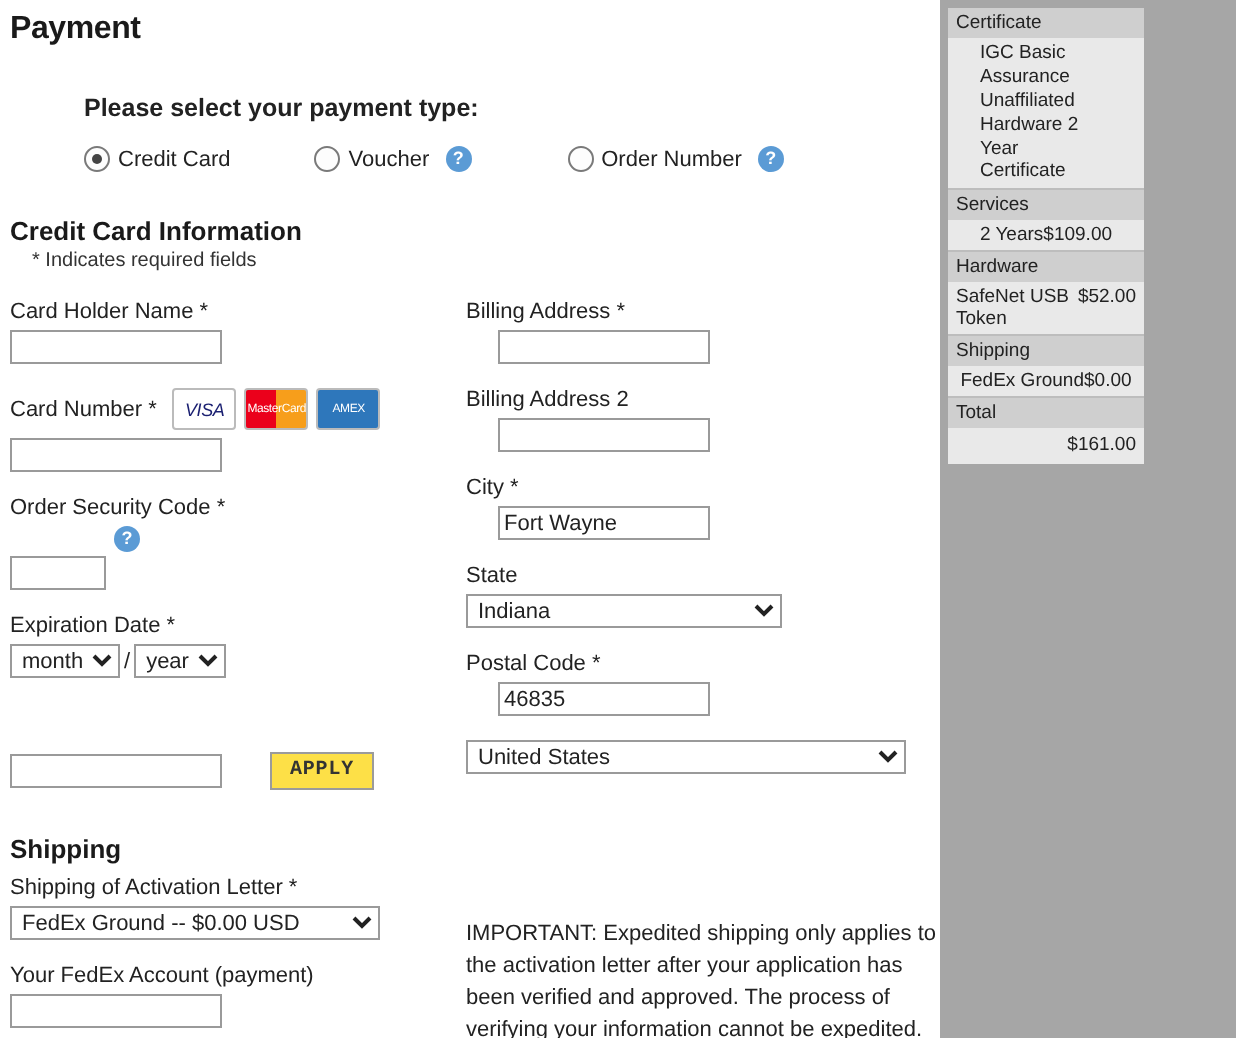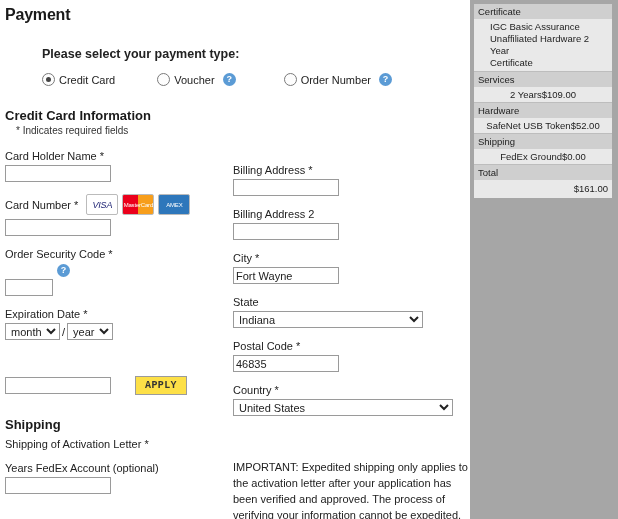--- a/index.html
+++ b/index.html
@@ -108,21 +108,21 @@
   }
   .col-left {
     position: absolute;
     left: 5px;
     top: 0;
     width: 215px;
   }
   .col-right {
     position: absolute;
     left: 233px;
-    top: 14px;
+    top: 0;
     width: 225px;
   }
   .field-label {
     font-size: 11px;
     color: #222;
     margin-bottom: 3px;
     display: block;
   }
   .field-block { margin-bottom: 12px; }
   input.txt {
@@ -130,21 +130,21 @@
     font-size: 11px;
     color: #222;
     border: 1px solid #9a9a9a;
     background: #ffffff;
     height: 15px;
     padding: 0 2px;
     box-sizing: content-box;
   }
   .w-med   { width: 100px; }
   .w-tiny  { width: 42px; }
-  .w-wide  { width: 100px; }
+  .w-wide  { width: 100px; margin-left: 16px; }
   select.sel {
     font-family: "Liberation Sans", sans-serif;
     font-size: 11px;
     color: #222;
     border: 1px solid #9a9a9a;
     background: #ffffff;
     height: 17px;
     padding: 0 1px;
   }
   .cards {
@@ -224,21 +224,21 @@
   
   .summary {
     position: absolute;
     right: 0;
     top: 0;
     width: 148px;
     height: 519px;
     background: #a6a6a6;
   }
   .sum-inner {
-    width: 138px;
+    width: 98px;
     margin: 4px 0 0 4px;
     background: #e9e9e9;
     border: 0;
     font-size: 9.5px;
     color: #222;
   }
   .sum-head {
     background: #cfcfcf;
     padding: 2px 4px;
     font-size: 9.5px;
@@ -354,32 +354,31 @@
           <input class="txt w-wide" type="text" value="" style="">
         </div>
 
         <div class="field-block">
           <label class="field-label">City *</label>
           <input class="txt w-wide" type="text" value="Fort Wayne" style="">
         </div>
 
         <div class="field-block">
           <label class="field-label">State</label>
-          <select class="sel" style="width:190px;">
+          <select class="sel" style="width:158px;">
             <option>Indiana</option>
           </select>
         </div>
 
         <div class="field-block">
           <label class="field-label">Postal Code *</label>
           <input class="txt w-wide" type="text" value="46835" style="">
         </div>
 
         <div class="field-block">
-          <label class="field-label">Country *</label>
           <select class="sel" style="width:220px;">
             <option>United States</option>
           </select>
         </div>
 
       </div>
     </div>
 
     <div class="coupon-block">
       <div class="coupon-row">
@@ -387,23 +386,26 @@
         <button class="apply-btn">APPLY</button>
       </div>
     </div>
 
     <div class="shipping-head">Shipping</div>
 
     <div class="shipping-wrap" style="height:80px;">
       <div class="ship-left">
         <div class="field-block">
           <label class="field-label">Shipping of Activation Letter *</label>
-        </div>
-        <div class="field-block">
-          <label class="field-label">Years FedEx Account (optional)</label>
+          <select class="sel w-ship">
+            <option>FedEx Ground -- $0.00 USD</option>
+          </select>
+        </div>
+        <div class="field-block">
+          <label class="field-label">Your FedEx Account (payment)</label>
           <input class="txt w-med" type="text" value="" style="">
         </div>
       </div>
       <div class="ship-note">IMPORTANT: Expedited shipping only applies to the activation letter after your application has been verified and approved. The process of verifying your information cannot be expedited.</div>
     </div>
 
   </div>
 
   <div class="summary">
     <div class="sum-inner">

